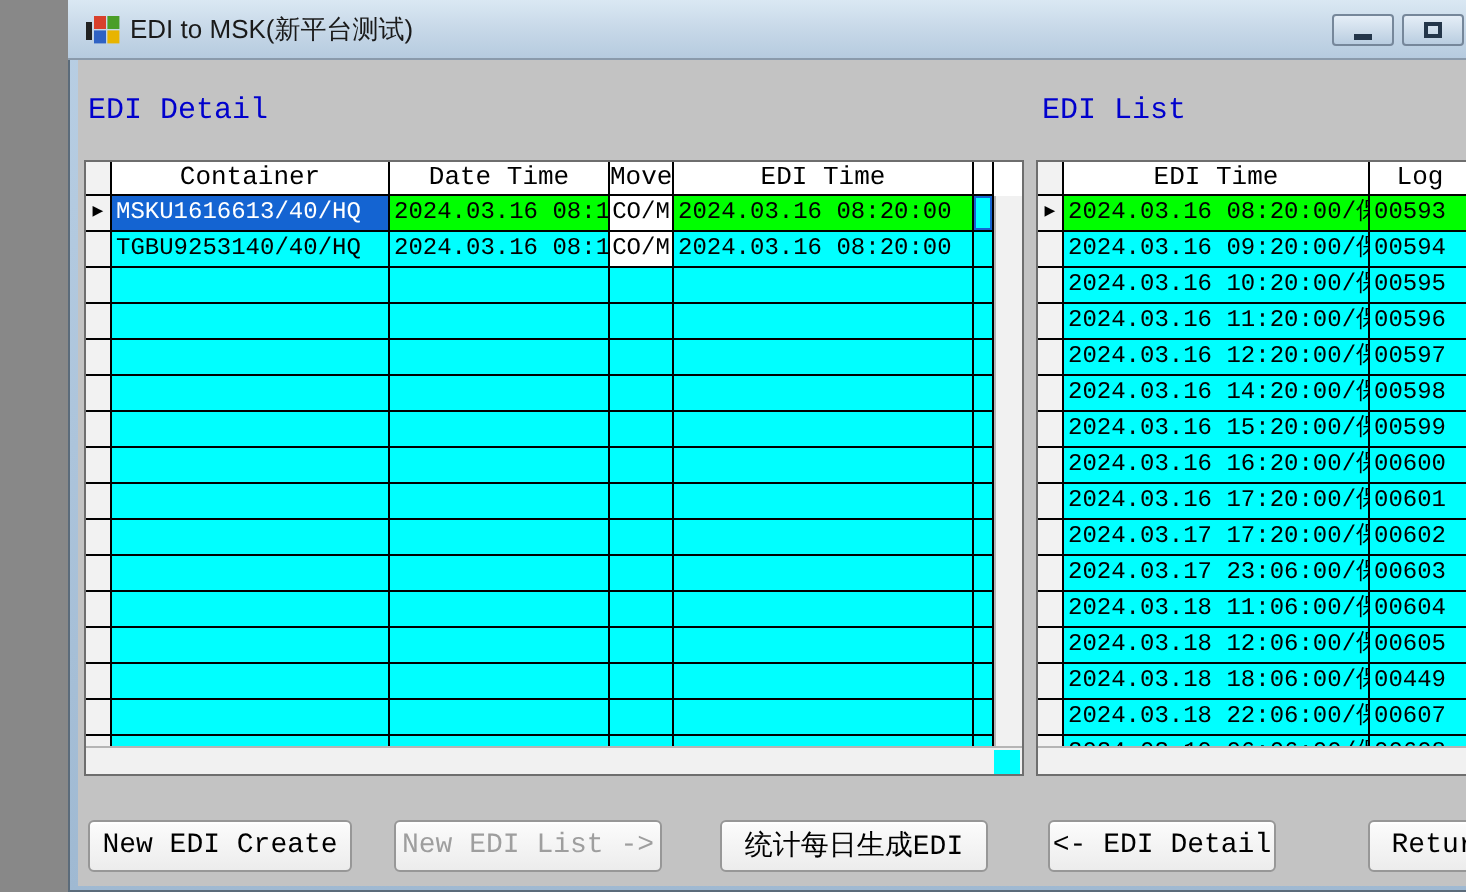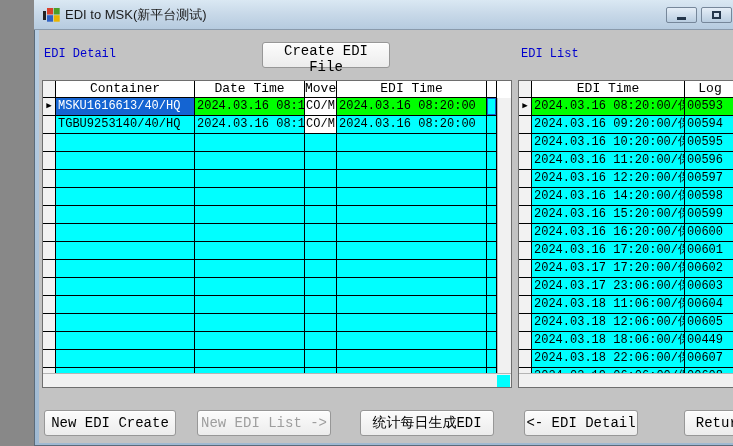--- a/index.html
+++ b/index.html
@@ -14,21 +14,21 @@
   .title{font-family:"Liberation Sans",sans-serif;font-size:13px;color:#1a1a1a;flex:0 0 auto;}
   .winbtns{position:absolute;right:2px;top:7px;display:flex;gap:4px;}
   .wbtn{width:31px;height:16px;border:1px solid #76879a;border-radius:2px;display:flex;align-items:center;justify-content:center;
     background:linear-gradient(180deg,#e5eef7,#b9cde0);cursor:default;}
   .wbtn.close{width:29px;background:linear-gradient(180deg,#e8a79d,var(--close-red,#cf4c3c) 60%,#b03a2b);border-color:#7e3a30;}
   .glyph-min{width:9px;height:3px;background:#24364a;margin-top:6px;}
   .glyph-max{width:9px;height:8px;border:2px solid #24364a;}
   .glyph-x{color:#fff;font-family:"DejaVu Sans",sans-serif;font-size:10px;font-weight:bold;line-height:1;text-shadow:0 1px 1px #6b2018;}
   
   .client{position:absolute;left:5px;right:3px;top:30px;bottom:3px;background:var(--client-bg,#c3c3c3);}
-  .label{position:absolute;font-size:12px;color:var(--label-blue,#0000cd);letter-spacing:0px;}
+  .label{position:absolute;font-size:15px;color:var(--label-blue,#0000cd);letter-spacing:0px;}
   .lbl-left{left:5px;top:17px;}
   .lbl-right{left:482px;top:17px;}
   .btn{position:absolute;height:26px;font-family:"Liberation Mono","DejaVu Sans Mono",monospace;font-size:14px;color:#000;
     background:linear-gradient(180deg,#fcfcfc,#ececec);border:1px solid #979797;border-radius:3px;padding:0;text-align:center;
     box-shadow:inset 0 1px 0 #fff;}
   .btn.disabled{color:#9e9e9e;}
   .btn-create{left:223px;top:12px;width:128px;}
   .fbtn{top:380px;}
   #btn-new-detail{left:5px;width:132px;}
   #btn-new-list{left:158px;width:134px;}
@@ -82,21 +82,20 @@
           <span class="glyph-max"></span>
         </span>
       <span class="wbtn close">
           <span class="glyph-x">✕</span>
         </span>
     </span>
   </div>
 
   <div class="client">
     <div class="label lbl-left">EDI Detail</div>
-    <button class="btn btn-create">Create EDI File</button>
     <div class="label lbl-right">EDI List</div>
 
     <div class="grid" id="left-grid">
       <div class="ghead">
           <div class="hcell ind"></div>
           <div class="hcell c0" style="width: 139px;">Container</div>
           <div class="hcell c1" style="width: 110px;">Date Time</div>
           <div class="hcell c2" style="width: 32px;">Move</div>
           <div class="hcell c3" style="width: 150px;">EDI Time</div>
           <div class="hcell cx"></div>

